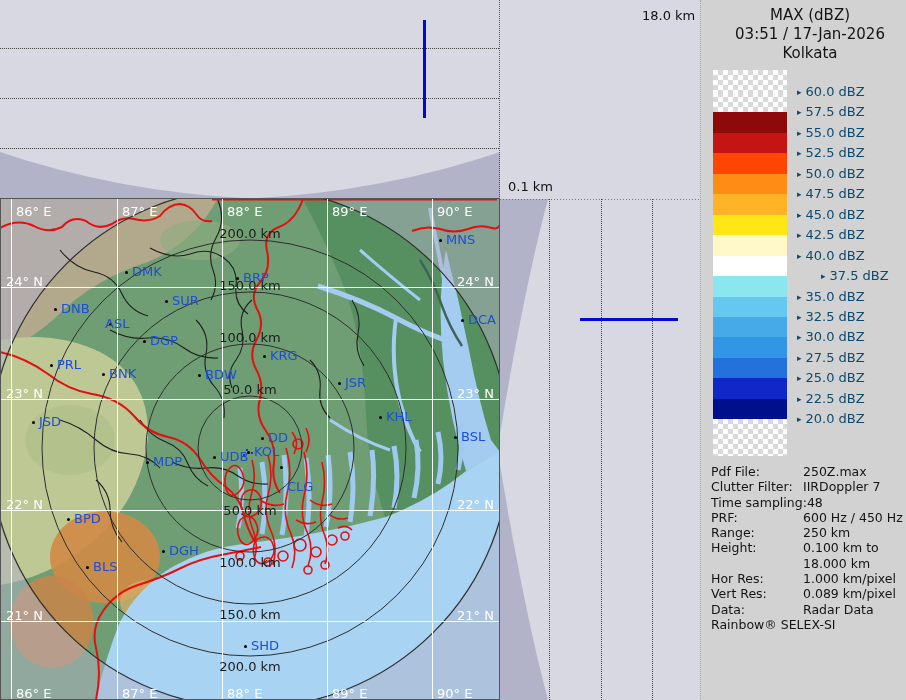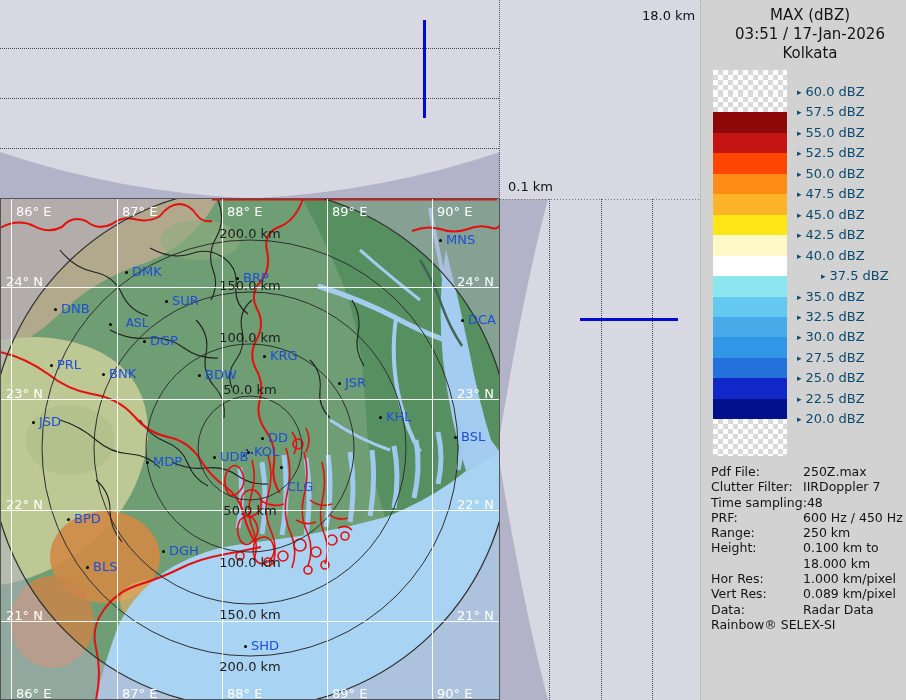--- a/index.html
+++ b/index.html
@@ -215,21 +215,21 @@
     <div class="city-label" style="left: 243px; top: 120px;">BRP</div>
     <div class="city" style="left: 439px; top: 89px;"></div>
     <div class="city-label" style="left: 446px; top: 82px;">MNS</div>
     <div class="city" style="left: 165px; top: 150px;"></div>
     <div class="city-label" style="left: 172px; top: 143px;">SUR</div>
     <div class="city" style="left: 54px; top: 158px;"></div>
     <div class="city-label" style="left: 61px; top: 151px;">DNB</div>
     <div class="city" style="left: 461px; top: 169px;"></div>
     <div class="city-label" style="left: 468px; top: 162px;">DCA</div>
     <div class="city" style="left: 109px; top: 173px;"></div>
-    <div class="city-label" style="left: 126px; top: 166px; font-family: Liberation Mono, monospace;">ASL</div>
+    <div class="city-label" style="left: 105px; top: 166px;">ASL</div>
     <div class="city" style="left: 143px; top: 190px;"></div>
     <div class="city-label" style="left: 150px; top: 183px;">DGP</div>
     <div class="city" style="left: 263px; top: 205px;"></div>
     <div class="city-label" style="left: 270px; top: 198px;">KRG</div>
     <div class="city" style="left: 50px; top: 214px;"></div>
     <div class="city-label" style="left: 57px; top: 207px;">PRL</div>
     <div class="city" style="left: 102px; top: 223px;"></div>
     <div class="city-label" style="left: 109px; top: 216px;">BNK</div>
     <div class="city" style="left: 198px; top: 224px;"></div>
     <div class="city-label" style="left: 205px; top: 217px;">BDW</div>

